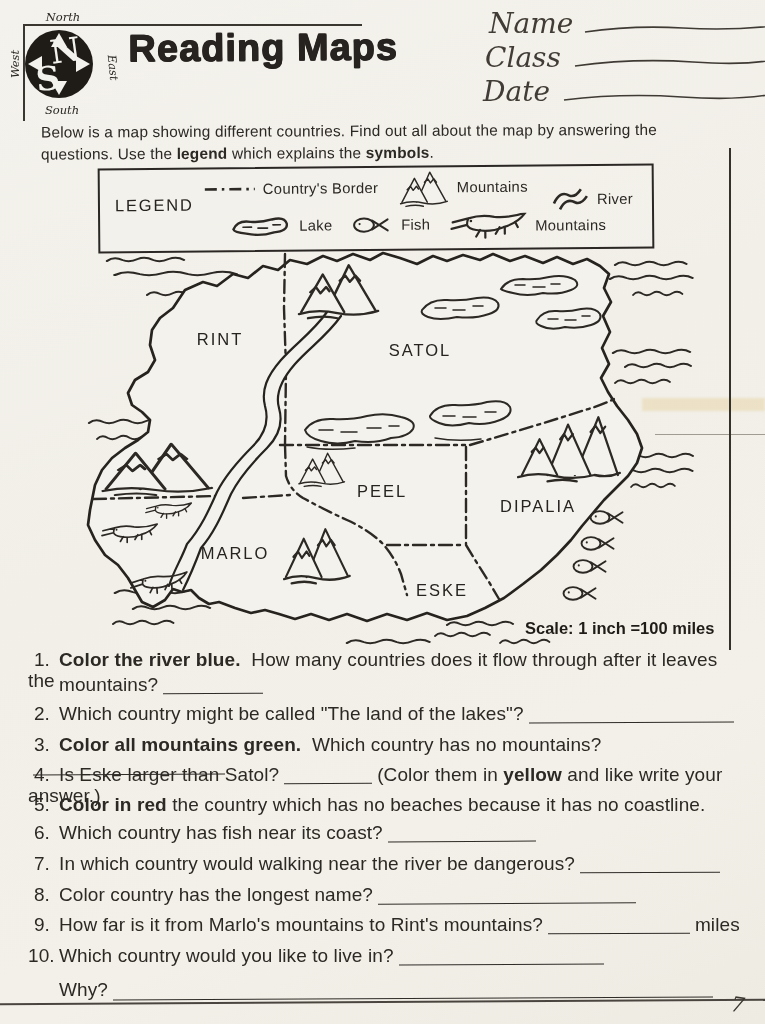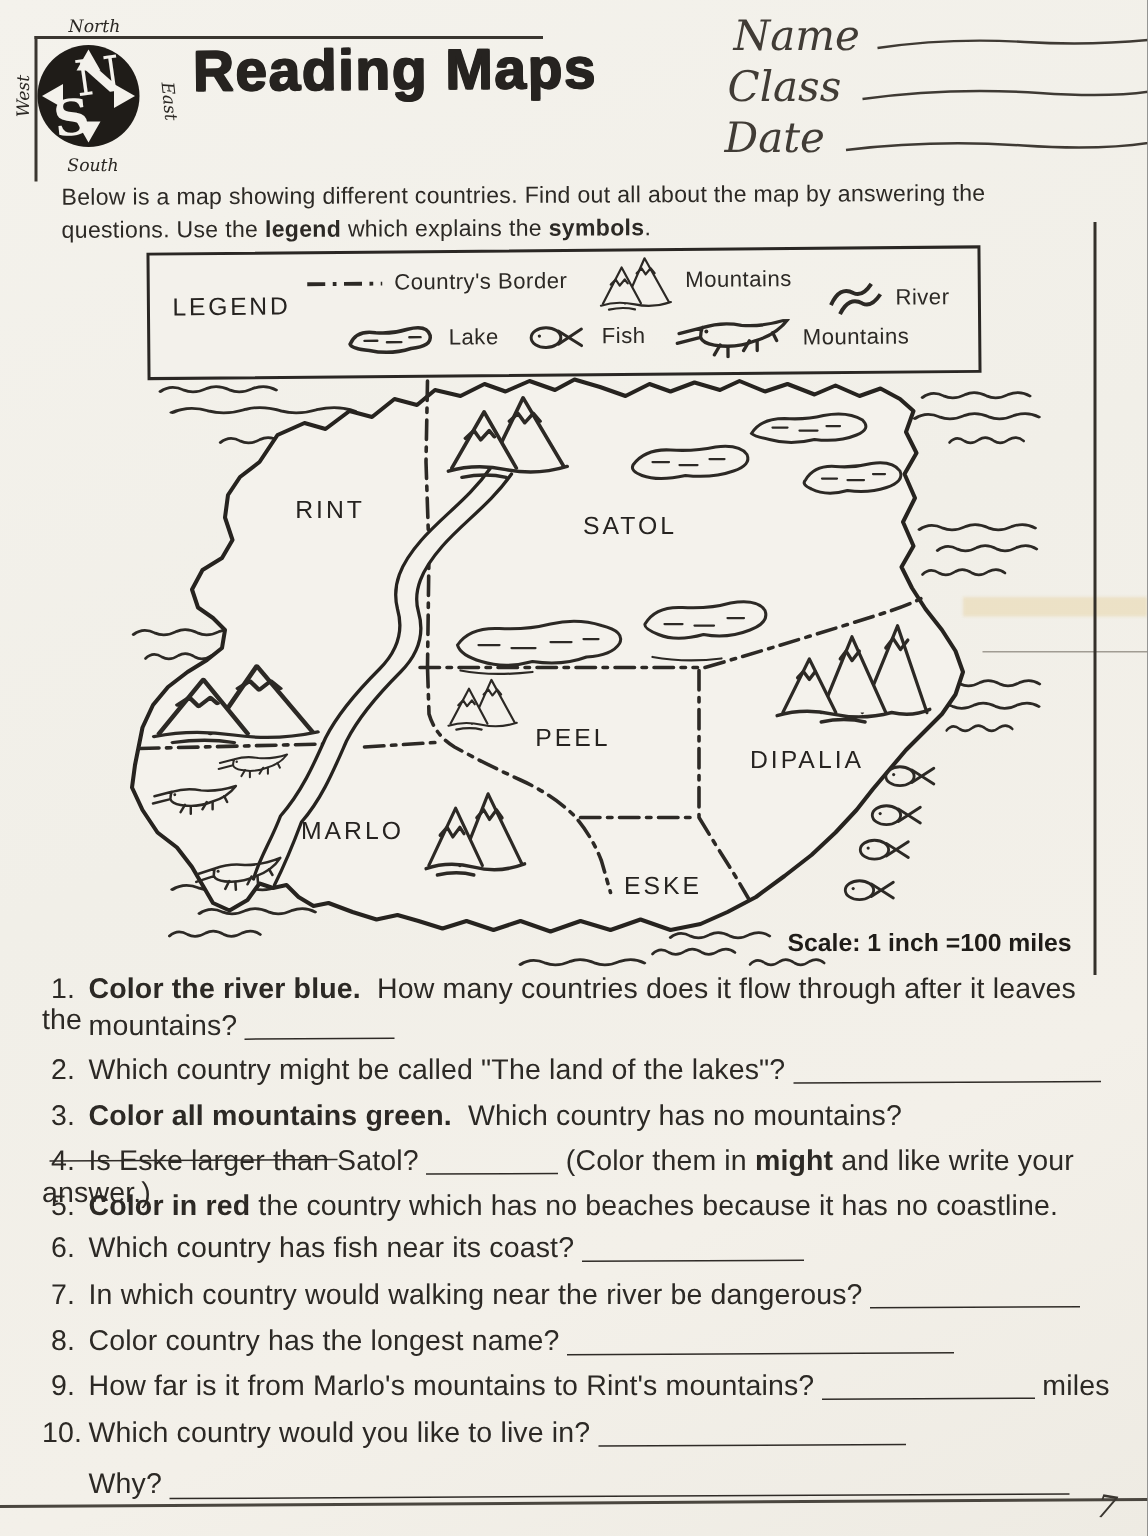--- a/index.html
+++ b/index.html
@@ -256,21 +256,21 @@
     <div class="q qcont" style="top:674px">
       <span>mountains?</span><span class="blk" style="width:100px"></span>
     </div>
     <div class="q" style="top:703px">
       <span class="qn">2.</span><span>Which country might be called "The land of the lakes"?</span><span class="blk" style="width:205px"></span>
     </div>
     <div class="q" style="top:734px">
       <span class="qn">3.</span><span class="b">Color all mountains green.</span>&nbsp; <span>Which country has no mountains?</span><span class="blk" style="width:192px"></span>
     </div>
     <div class="q" style="top:764px">
-      <span class="qn">4.</span><span>Is Eske larger than Satol?</span><span class="blk" style="width:88px"></span><span>(Color them in</span> <span class="b">might</span> <span>and like write your answer.)</span>
+      <span class="qn">4.</span><span>Is Eske larger than Satol?</span><span class="blk" style="width:88px"></span><span>(Color them in</span> <span class="b">yellow</span> <span>and like write your answer.)</span>
     </div>
     <div class="q" style="top:794px">
       <span class="qn">5.</span><span class="b">Color in red</span> <span>the country which has no beaches because it has no coastline.</span>
     </div>
     <div class="q" style="top:822px">
       <span class="qn">6.</span><span>Which country has fish near its coast?</span><span class="blk" style="width:148px"></span>
     </div>
     <div class="q" style="top:853px">
       <span class="qn">7.</span><span>In which country would walking near the river be dangerous?</span><span class="blk" style="width:140px"></span>
     </div>

